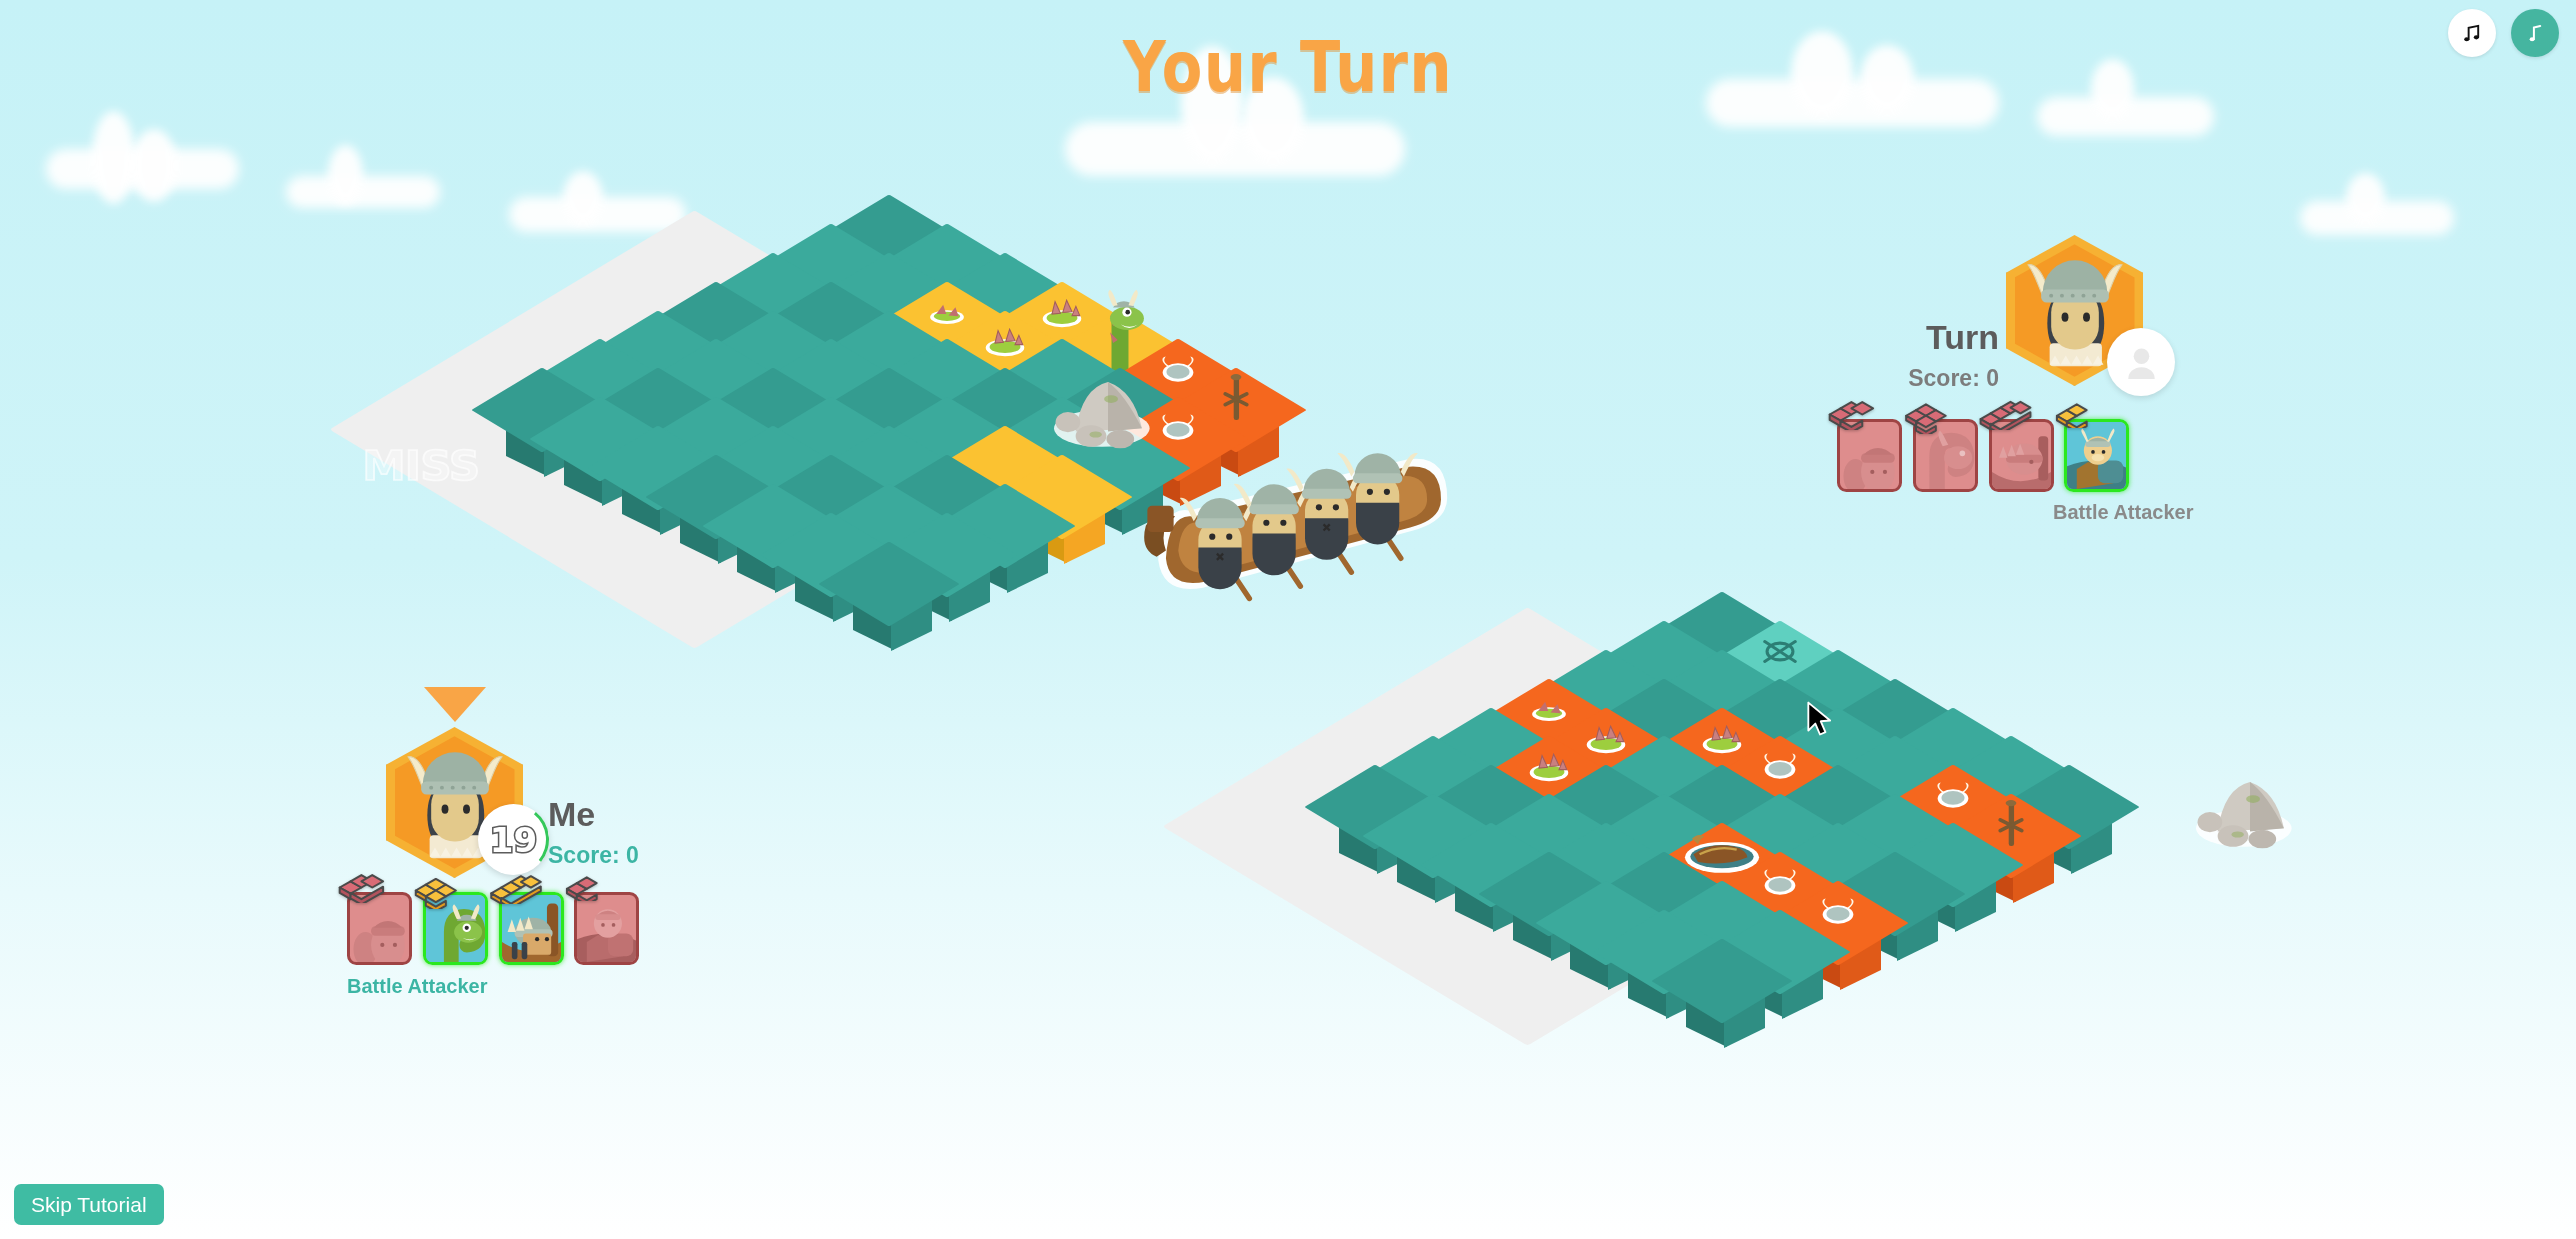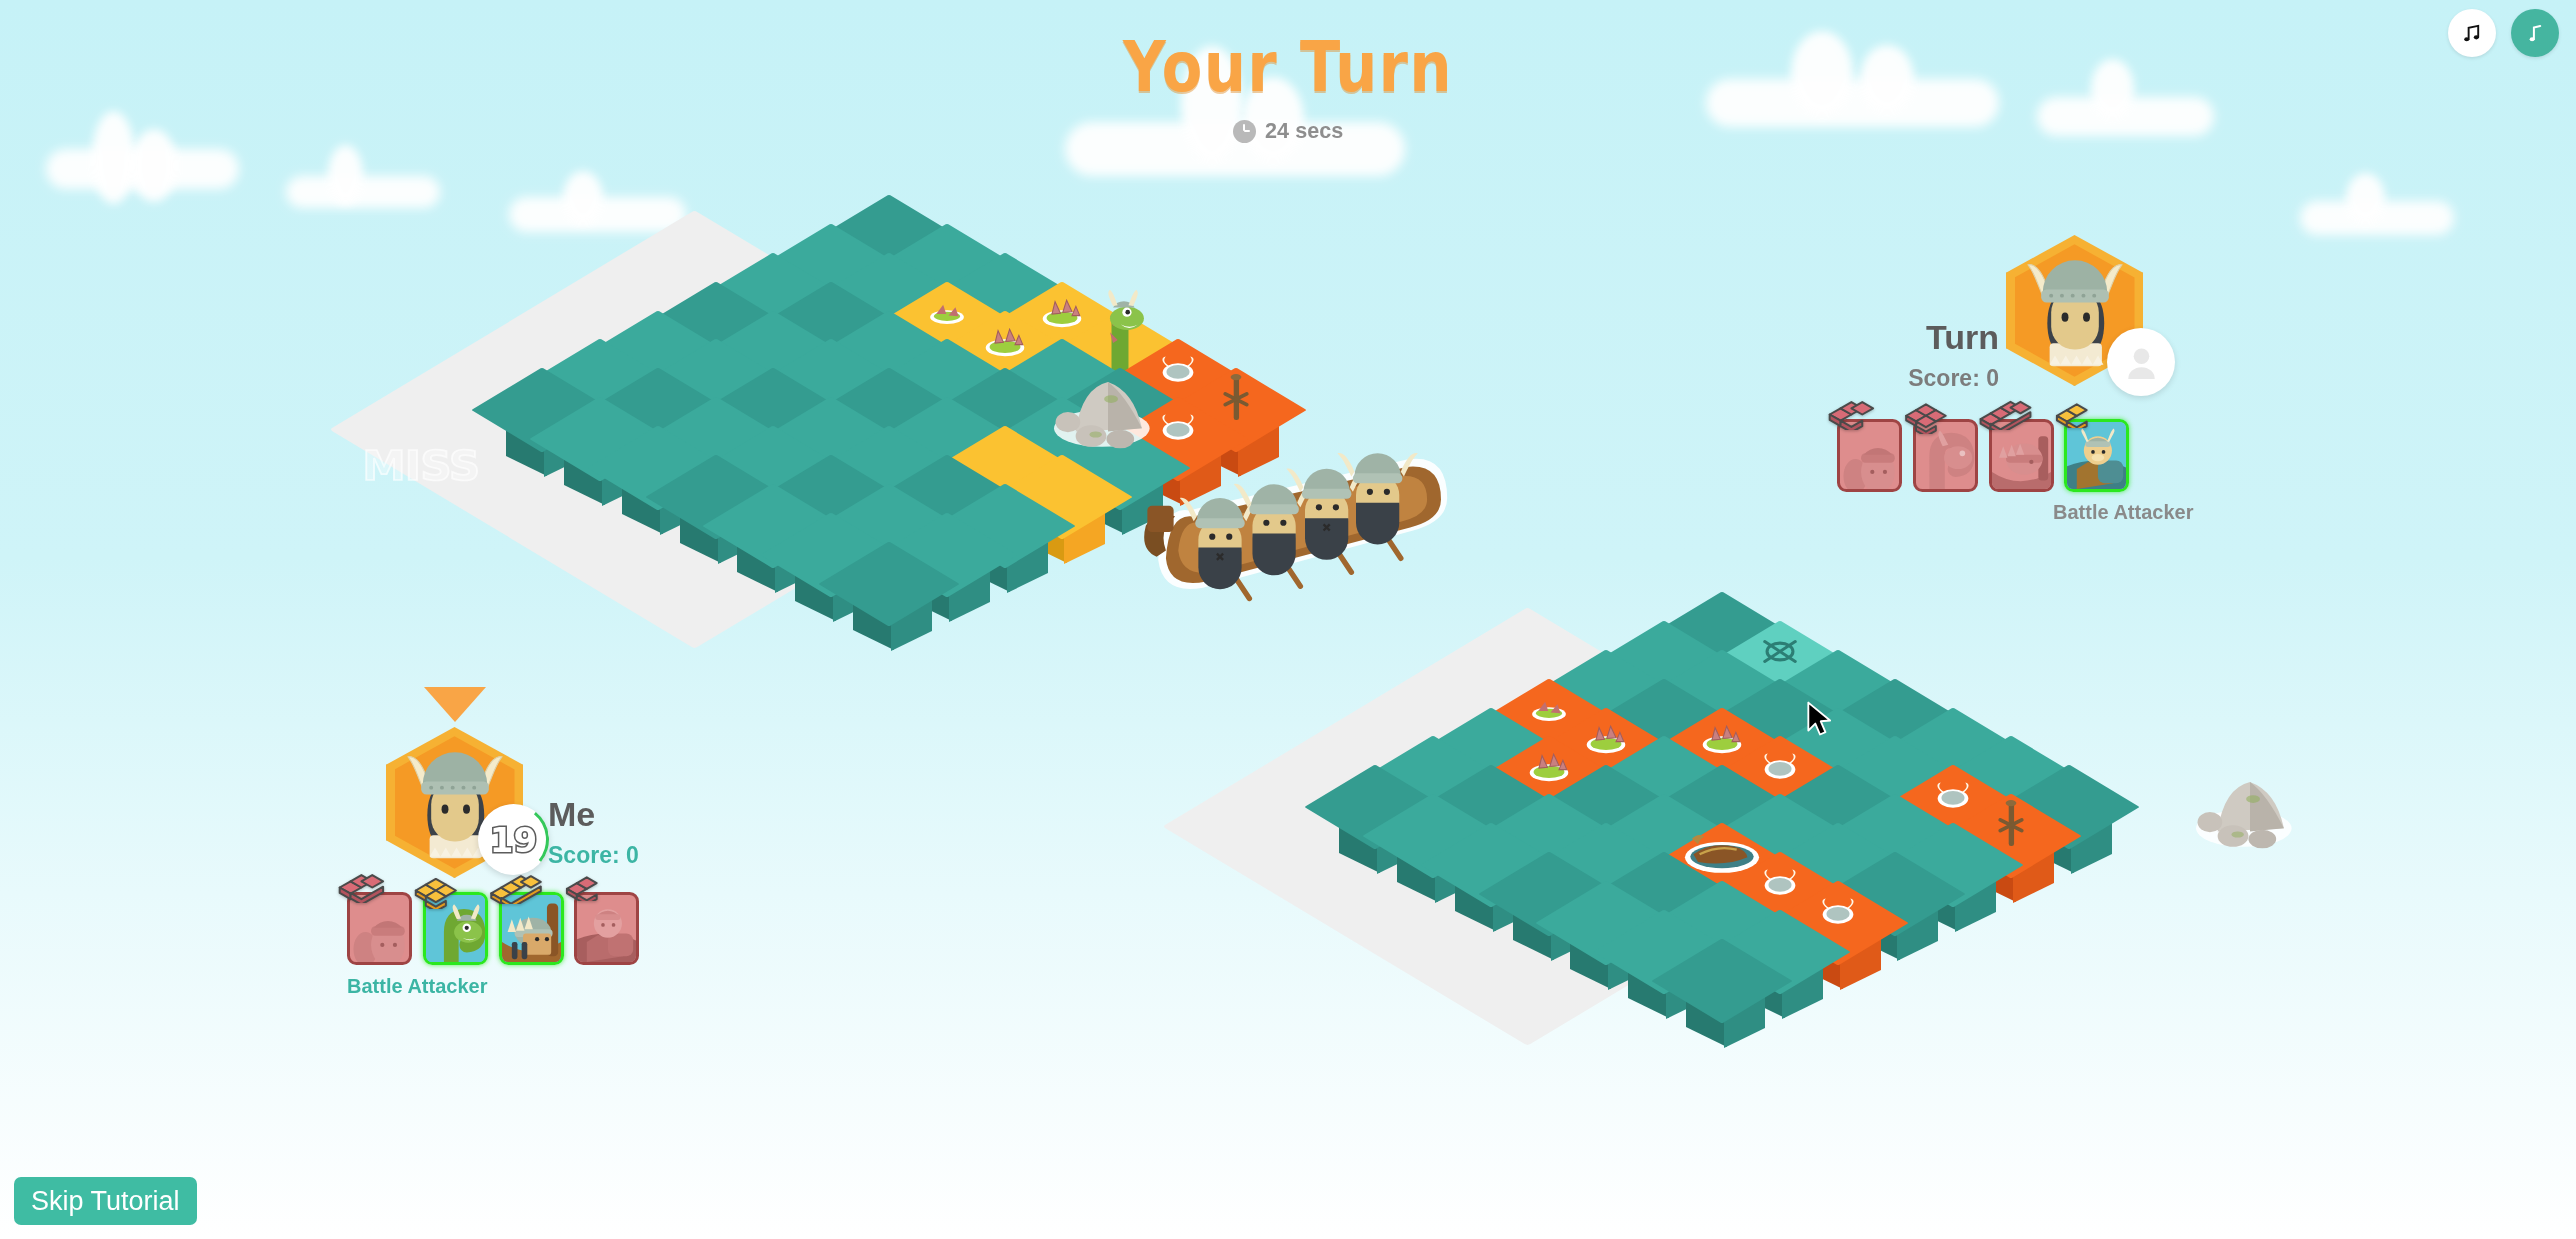--- a/index.html
+++ b/index.html
@@ -154,21 +154,21 @@
   .card-label {
     margin-top:9.3px; font-size:20px; font-weight:bold;
   }
   .card-label.me { color:#3CB5A4; }
   .card-label.them { color:#8A8A8A; }
 
   
   #skip-tutorial {
     position:absolute; left:14px; bottom:14px; z-index:70;
     background:#3FBCA3; color:#FFFFFF; border:none;
-    font-size:27px; font-weight:normal; padding:8.5px 17px;
+    font-size:21px; font-weight:normal; padding:8.5px 17px;
     border-radius:7px; cursor:pointer;
     font-family:"Liberation Sans", sans-serif;
   }
 
   
   #miss-text {
     position:absolute; left:374px; top:446px; z-index:30;
     font-size:35px; font-weight:bold; letter-spacing:-0.8px;
     color:rgba(255,255,255,.30);
     -webkit-text-stroke:1.5px rgba(255,255,255,.65);
@@ -212,24 +212,20 @@
     <div class="base" style="left:0; top:43px; width:177px; height:39px;"></div>
     <div class="puff" style="left:54px; top:4.6px; width:43px; height:60px;"></div>
   </div>
   <div class="cloud" style="left:2300px; top:170px;">
     <div class="base" style="left:0; top:31px; width:154px; height:34px;"></div>
     <div class="puff" style="left:46px; top:3.1px; width:39px; height:51px;"></div>
   </div>
 
   <div id="turn-banner">
     <div id="turn-title">Your Turn</div>
-    <div id="turn-timer-row">
-      <span class="clock-icon"></span>
-      <span id="turn-secs">24 secs</span>
-    </div>
   </div>
 
   <div id="audio-buttons">
     <button class="round-btn light">
       <svg width="23" height="23" viewBox="0 0 24 24">
         <path d="M9 18V6l10-2v12" stroke="#111" stroke-width="2" fill="none" stroke-linecap="round"></path>
         <ellipse cx="7" cy="18" rx="2.6" ry="2.2" fill="#111"></ellipse>
         <ellipse cx="17" cy="16" rx="2.6" ry="2.2" fill="#111"></ellipse>
       </svg>
     </button>

